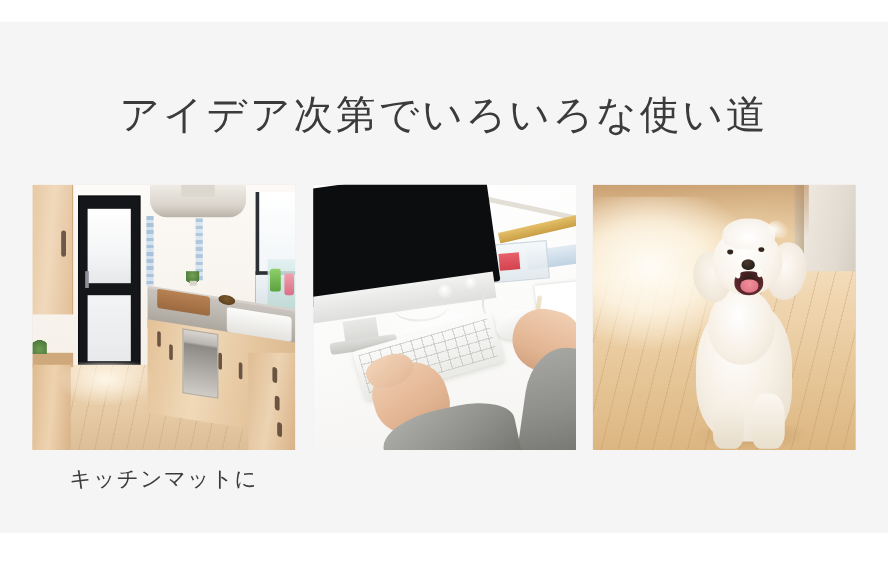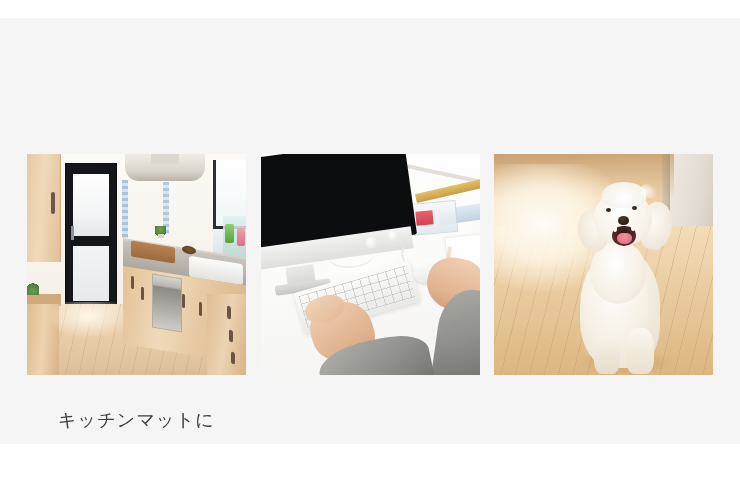--- a/index.html
+++ b/index.html
@@ -60,21 +60,21 @@
 
   .photo {
     position: relative;
     width: 219px;
     height: 221px;
     overflow: hidden;
     background: #e9e6e2;
   }
 
   .caption {
-    margin-top: 33px;
+    margin-top: 12px;
     width: 219px;
     text-align: center;
     font-size: 18px;
     line-height: 24px;
     letter-spacing: 1.2px;
     color: #3b3b3b;
     white-space: nowrap;
   }
 
   
@@ -492,20 +492,21 @@
     background: radial-gradient(ellipse at 50% 40%, rgba(160,112,62,.34) 0%, rgba(180,130,80,0) 72%);
   }
 </style>
 </head>
 <body>
 
 <div class="page">
 
   <div class="panel"></div>
 
+  <div class="headline">アイデア次第でいろいろな使い道</div>
 
   <div class="cards">
 
     <div class="card">
       <div class="photo">
         <div class="k-wall"></div>
         <div class="k-window"></div>
         <div class="k-window2"></div>
         <div class="k-window-r"></div>
         <div class="k-bottle"></div>

